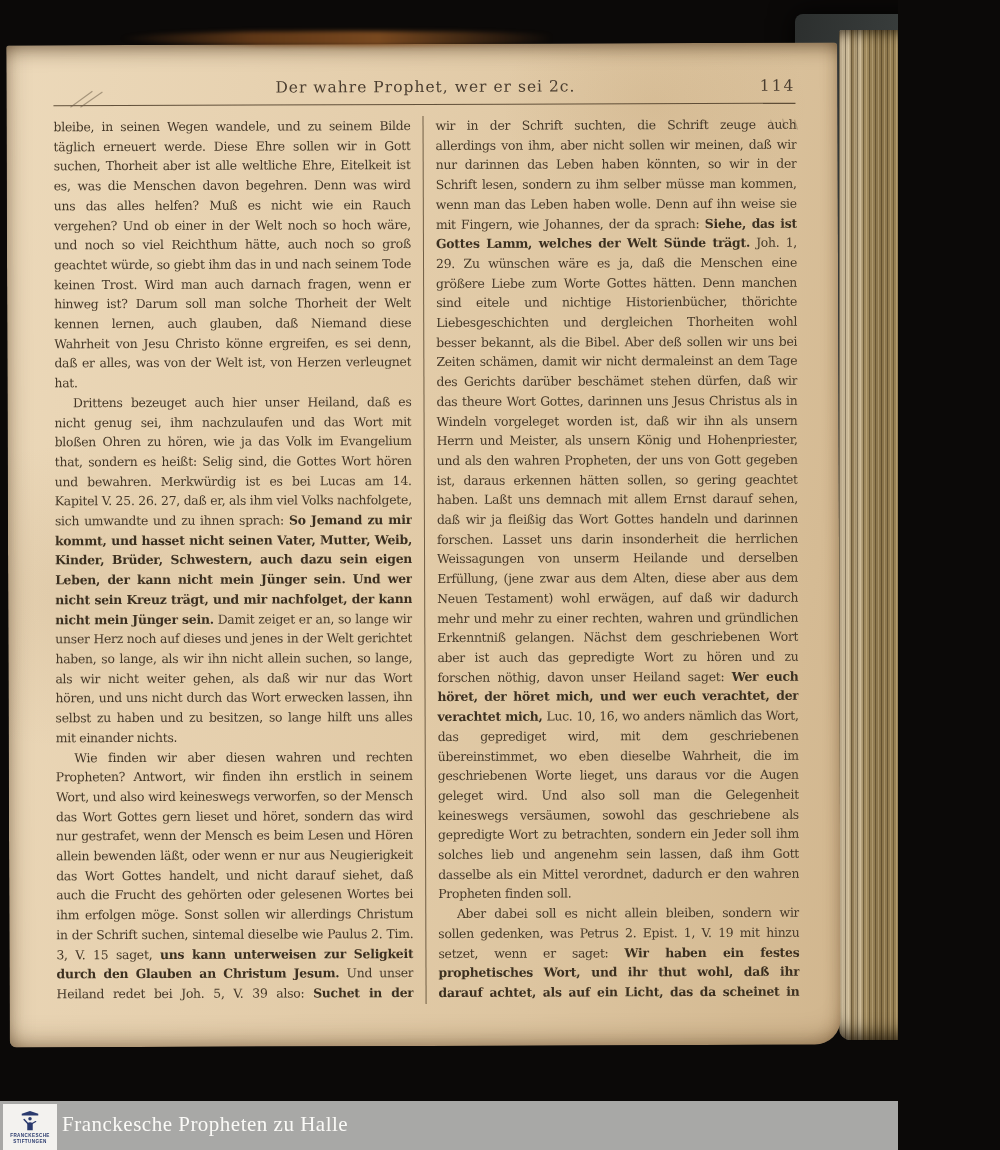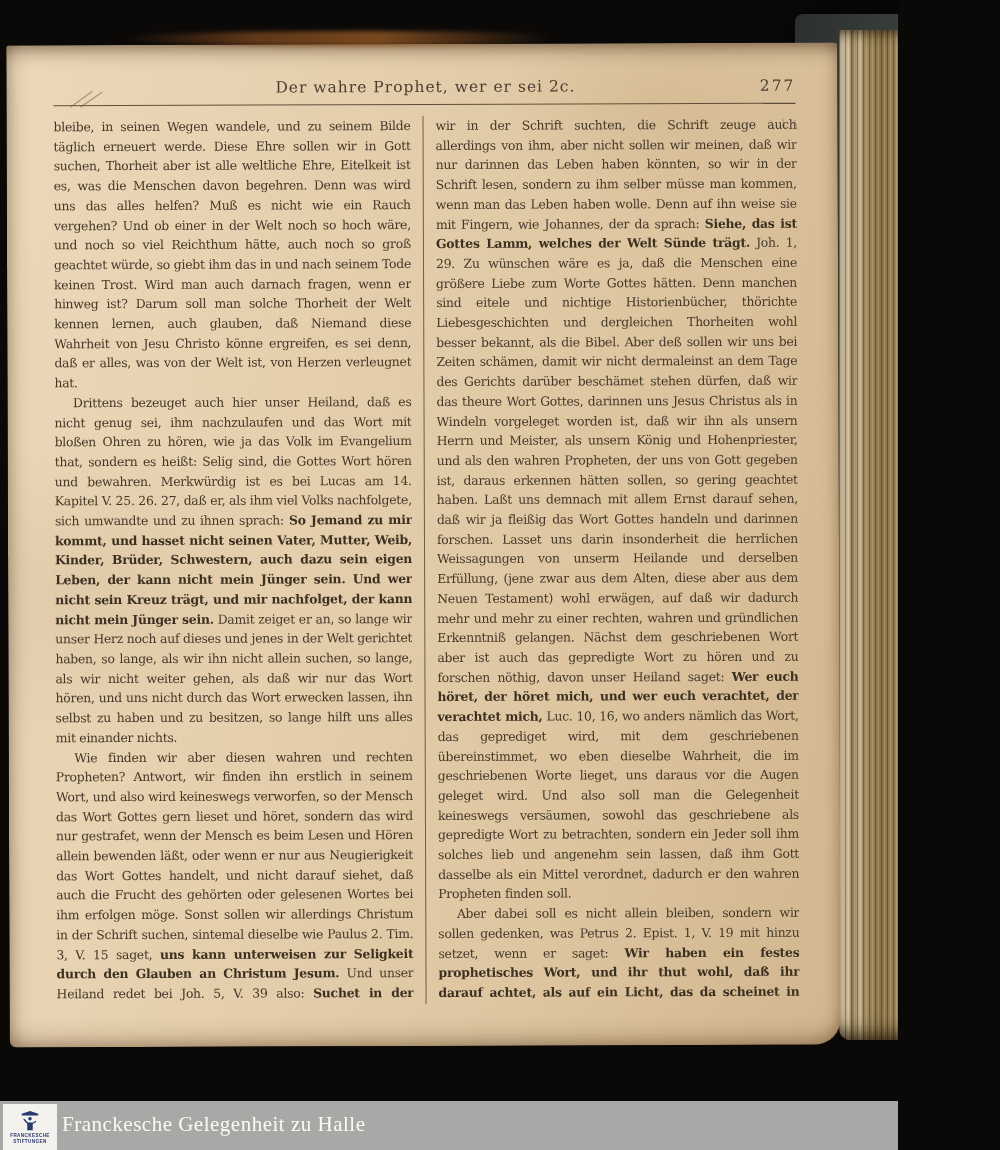--- a/index.html
+++ b/index.html
@@ -79,21 +79,21 @@
 <body>
 
 <div class="viewport">
 
   <div class="cover"></div>
   <div class="fore-edge"></div>
 
   <div class="page">
     <div class="hdr">
       <span class="title">Der wahre Prophet, wer er sei 2c.</span>
-      <span class="pno">277</span>
+      <span class="pno">114</span>
     </div>
     <div class="hrule"></div>
 
     <svg class="pencil" style="left:58px;top:44px;" width="54" height="20">
       <line x1="6" y1="18" x2="28" y2="2"></line>
       <line x1="16" y1="18" x2="38" y2="3"></line>
     </svg>
     <svg class="ticks" width="40" height="18">
       <line x1="4" y1="3" x2="7" y2="13" stroke="#6e5f4a" stroke-width="1.2"></line>
       <line x1="16" y1="2" x2="19" y2="12" stroke="#6e5f4a" stroke-width="1.2"></line>
@@ -110,21 +110,21 @@
         <p><span>wir in der Schrift suchten, die Schrift zeuge auch allerdings von ihm, aber nicht sollen wir meinen, daß wir nur darinnen das Leben haben könnten, so wir in der Schrift lesen, sondern zu ihm selber müsse man kommen, wenn man das Leben haben wolle.  Denn auf ihn weise sie mit Fingern, wie Johannes, der da sprach: </span><span class="b">Siehe, das ist Gottes Lamm, welches der Welt Sünde trägt.</span><span> Joh. 1, 29. Zu wünschen wäre es ja, daß die Menschen eine größere Liebe zum Worte Gottes hätten.  Denn manchen sind eitele und nichtige Historienbücher, thörichte Liebesgeschichten und dergleichen Thorheiten wohl besser bekannt, als die Bibel.  Aber deß sollen wir uns bei Zeiten schämen, damit wir nicht dermaleinst an dem Tage des Gerichts darüber beschämet stehen dürfen, daß wir das theure Wort Gottes, darinnen uns Jesus Christus als in Windeln vorgeleget worden ist, daß wir ihn als unsern Herrn und Meister, als unsern König und Hohenpriester, und als den wahren Propheten, der uns von Gott gegeben ist, daraus erkennen hätten sollen, so gering geachtet haben.  Laßt uns demnach mit allem Ernst darauf sehen, daß wir ja fleißig das Wort Gottes handeln und darinnen forschen.  Lasset uns darin insonderheit die herrlichen Weissagungen von unserm Heilande und derselben Erfüllung, (jene zwar aus dem Alten, diese aber aus dem Neuen Testament) wohl erwägen, auf daß wir dadurch mehr und mehr zu einer rechten, wahren und gründlichen Erkenntniß gelangen.  Nächst dem geschriebenen Wort aber ist auch das gepredigte Wort zu hören und zu forschen nöthig, davon unser Heiland saget: </span><span class="b">Wer euch höret, der höret mich, und wer euch verachtet, der verachtet mich,</span><span> Luc. 10, 16, wo anders nämlich das Wort, das geprediget wird, mit dem geschriebenen übereinstimmet, wo eben dieselbe Wahrheit, die im geschriebenen Worte lieget, uns daraus vor die Augen geleget wird.  Und also soll man die Gelegenheit keineswegs versäumen, sowohl das geschriebene als gepredigte Wort zu betrachten, sondern ein Jeder soll ihm solches lieb und angenehm sein lassen, daß ihm Gott dasselbe als ein Mittel verordnet, dadurch er den wahren Propheten finden soll.</span></p>
         <p><span>Aber dabei soll es nicht allein bleiben, sondern wir sollen gedenken, was Petrus 2. Epist. 1, V. 19 mit hinzu setzet, wenn er saget: </span><span class="b">Wir haben ein festes prophetisches Wort, und ihr thut wohl, daß ihr darauf achtet, als auf ein Licht, das da scheinet in einem dunkeln Ort, bis der Tag anbreche, und der Morgenstern aufgehe in euren Herzen.</span></p>
 
       </div>
     </div>
   </div>
 
   <div class="torn"></div>
 
   <div class="footer-band">
-    <div class="provider">Franckesche Gelegenheit zu Halle</div>
+    <div class="provider">Franckesche Propheten zu Halle</div>
     <div class="dfg">DFG</div>
   </div>
   <div class="logo-box">
     <svg width="22" height="22" viewBox="0 0 24 24">
       <path d="M3 4 L12 1 L21 4 L21 6 L3 6 Z" fill="#2a3a6e"></path>
       <circle cx="12" cy="9.6" r="1.9" fill="#2a3a6e"></circle>
       <path d="M9 22 L9 14.5 Q12 12.2 15 14.5 L15 22 Z" fill="#2a3a6e"></path>
       <path d="M9.6 14.8 L5.6 10.4" stroke="#2a3a6e" stroke-width="1.6" stroke-linecap="round"></path>
       <path d="M14.4 14.8 L18.2 12.6" stroke="#2a3a6e" stroke-width="1.4" stroke-linecap="round"></path>
     </svg>

